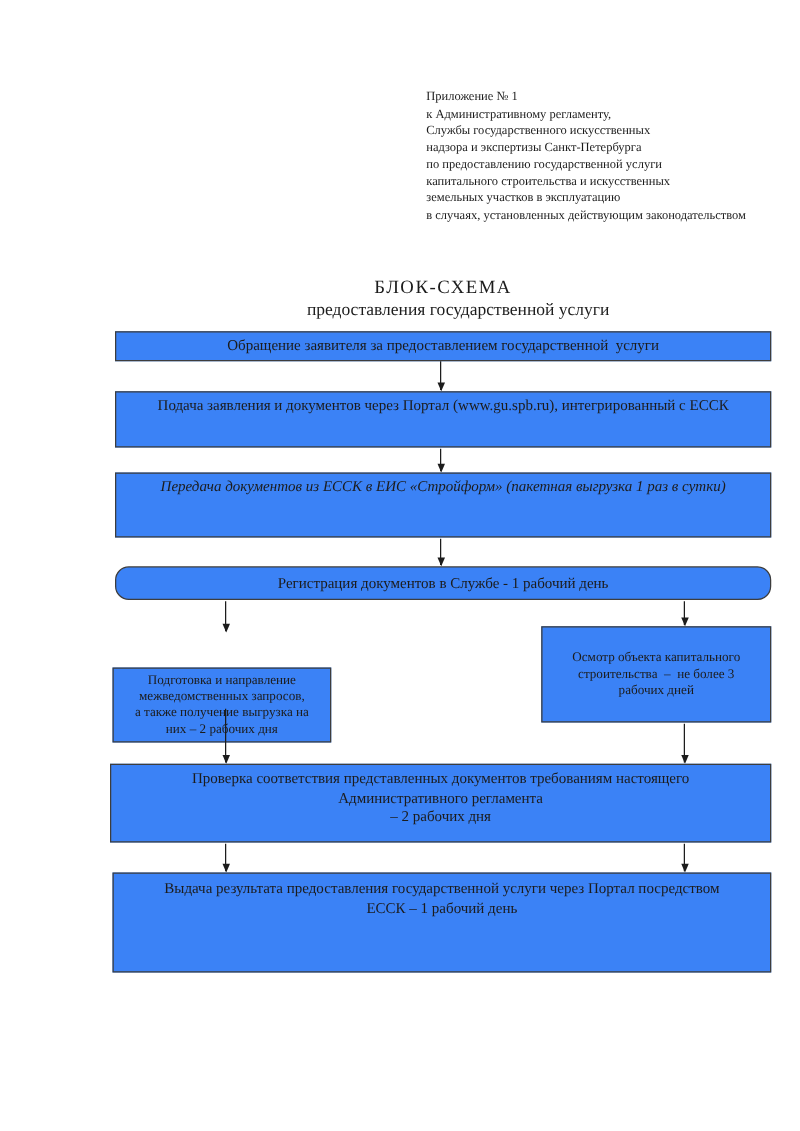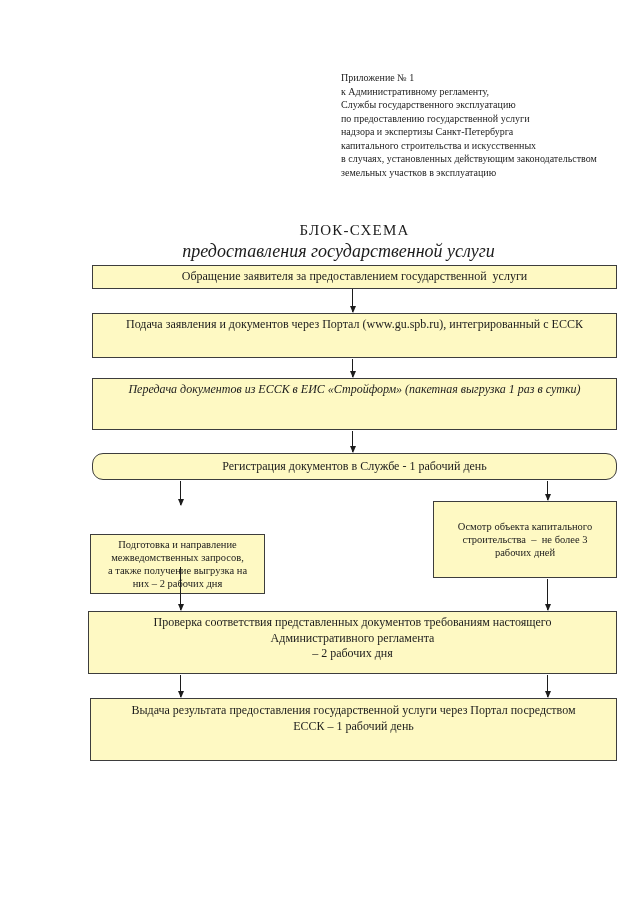--- a/index.html
+++ b/index.html
@@ -26,32 +26,31 @@
     left: 92px;
     top: 222px;
     width: 525px;
     text-align: center;
     font-weight: normal;
     font-size: 15px;
     letter-spacing: 1.2px;
   }
   .doc-subtitle {
     position: absolute;
-    left: 76px;
+    left: 104px;
     top: 241px;
     width: 525px;
     text-align: center;
-    font-size: 18px;
-    font-style: italic;
+    font-size: 14px;
   }
   .box {
     position: absolute;
     box-sizing: border-box;
     border: 1.4px solid #3d3d3d;
-    background: #fef9c3;
+    background: #3b82f6;
     display: flex;
     flex-direction: column;
     align-items: center;
     justify-content: center;
     text-align: right;
     font-size: 12px;
     line-height: 15.5px;
     padding: 0 16px;
   }
   .box.top { justify-content: flex-start; padding-top: 3px; }
@@ -75,26 +74,26 @@
   }
 </style>
 </head>
 <body>
 
 <div class="page">
 
   <div class="appendix">
     <div class="ln">Приложение № 1</div>
     <div class="ln">к Административному регламенту,</div>
-    <div class="ln">Службы государственного эксплуатацию</div>
+    <div class="ln">Службы государственного искусственных</div>
+    <div class="ln">надзора и экспертизы Санкт-Петербурга</div>
     <div class="ln">по предоставлению государственной услуги</div>
-    <div class="ln">надзора и экспертизы Санкт-Петербурга</div>
     <div class="ln">капитального строительства и искусственных</div>
+    <div class="ln">земельных участков в эксплуатацию</div>
     <div class="ln">в случаях, установленных действующим законодательством</div>
-    <div class="ln">земельных участков в эксплуатацию</div>
   </div>
 
   <div class="doc-title">БЛОК-СХЕМА</div>
   <div class="doc-subtitle">предоставления государственной услуги</div>
 
   <div>
 
     <div class="box" style="left:92px; top:265px; width:525px; height:24px;">
       <span class="ln">Обращение заявителя за предоставлением государственной  услуги</span>
     </div>
@@ -138,19 +137,19 @@
 
     <div class="box top" style="left:88px; top:611px; width:529px; height:63px;">
       <span class="ln">Проверка соответствия представленных документов требованиям настоящего</span>
       <span class="ln">Административного регламента</span>
       <span class="ln">– 2 рабочих дня</span>
     </div>
 
     <div class="arrow" style="left:180px; top:675px; height:22px;"></div>
     <div class="arrow" style="left:547px; top:675px; height:22px;"></div>
 
-    <div class="box top" style="left:90px; top:698px; width:527px; height:63px; padding-top:4px;">
+    <div class="box top" style="left:90px; top:698px; width:527px; height:80px; padding-top:4px;">
       <span class="ln">Выдача результата предоставления государственной услуги через Портал посредством</span>
       <span class="ln">ЕССК – 1 рабочий день</span>
     </div>
 
   </div>
 </div>
 
 </body></html>

